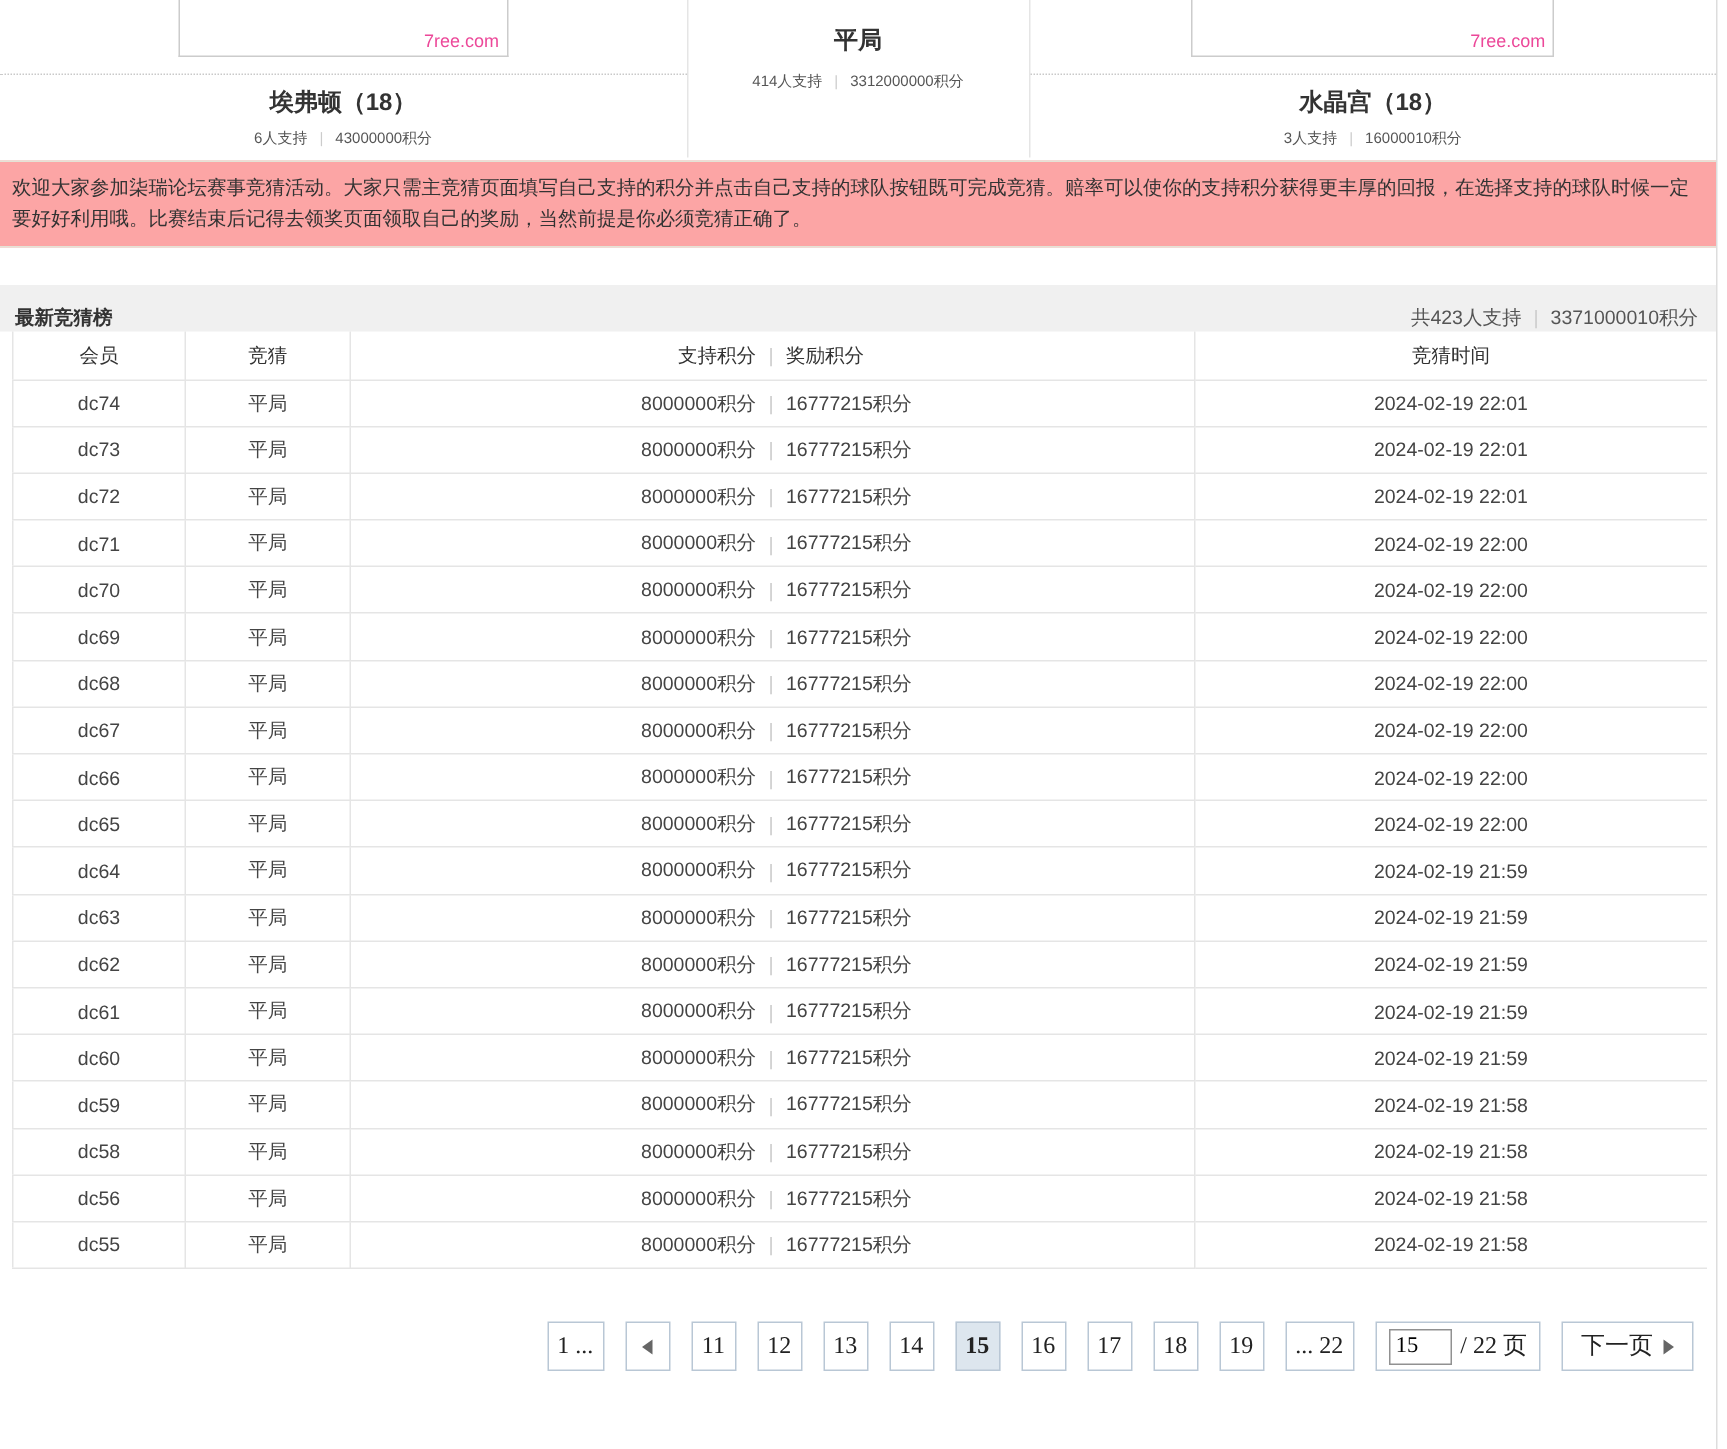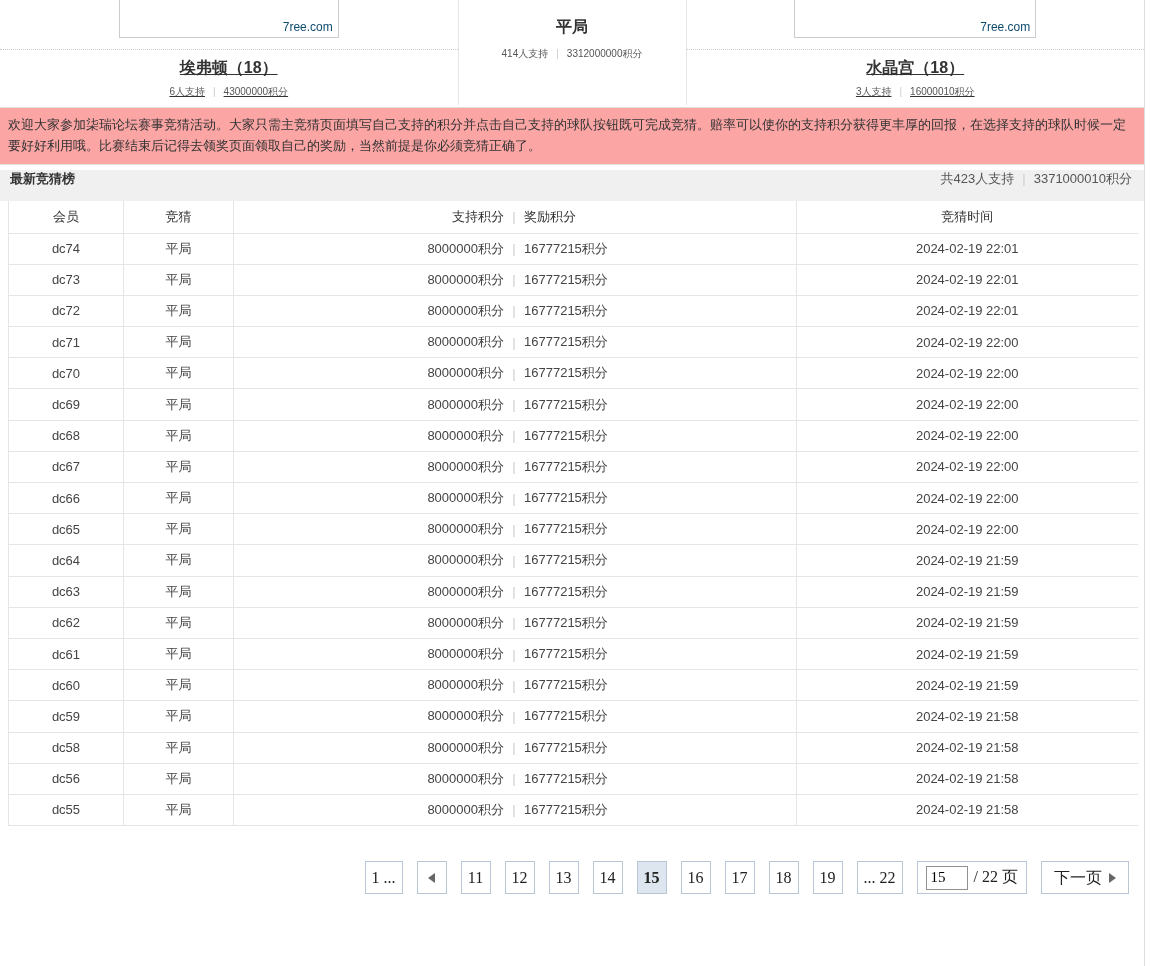--- a/index.html
+++ b/index.html
@@ -7,38 +7,38 @@
          font-family:"Liberation Sans","DejaVu Sans",sans-serif; }
   .page { width:1145px; border-right:1px solid #ddd; min-height:966px; }
 
   
   .match-panel { display:flex; height:107px; }
   .team-col { flex:1; }
   .team-upper { height:50px; border-bottom:1px dotted #c9c9c9; }
   .logo-box { width:220px; height:38px; margin:0 auto; border:1px solid #ccc;
               border-top:none; position:relative; background:#fff; }
   .logo-box.wide { width:242px; }
-  .watermark { position:absolute; right:5px; bottom:3px; color:#0c4a6e; font-size:12px; }
-  .team-info { text-align:center; padding-top:8px;text-decoration:underline; }
+  .watermark { position:absolute; right:5px; bottom:3px; color:#ec4899; font-size:12px; }
+  .team-info { text-align:center; padding-top:8px; }
   .team-name { font-size:16px; font-weight:bold; color:#333; }
   .team-stats { margin-top:6px; font-size:10px; color:#555; }
   .sep { color:#ccc; margin:0 8px; }
   .draw-col { width:229px; flex:0 0 229px; height:105px; text-align:center;
               border-left:1px solid #e5e5e5; border-right:1px solid #e5e5e5; }
   .draw-name { font-size:16px; font-weight:bold; padding-top:17px; }
   .draw-col .team-stats { margin-top:9px; }
 
   
   .notice { border-top:1px solid #e4e3d6; border-bottom:1px solid #e4e3d6;
             background:#fca5a5; padding:6px 8px 8px; font-size:13px;
             line-height:21px; color:#333; }
 
   
-  .board-bar { margin-top:5px; height:31px; background:#f0f0f0; display:flex;
-               align-items:flex-start; justify-content:space-between;
+  .board-bar { margin-top:25px; height:31px; background:#f0f0f0; display:flex;
+               align-items:flex-end; justify-content:space-between;
                padding:0 12px 0 10px; font-size:13px; }
   .board-title { font-weight:bold; color:#333; }
   .board-totals { color:#555; }
 
   
   .board-table { width:1129px; margin-left:8px; border-collapse:collapse;
                  table-layout:fixed; font-size:13px; color:#444;
                  border-left:1px solid #e5e5e5; }
   .board-table th, .board-table td { border-bottom:1px solid #e5e5e5; padding:0;
                  font-weight:normal; text-align:center; height:31.2px; }

